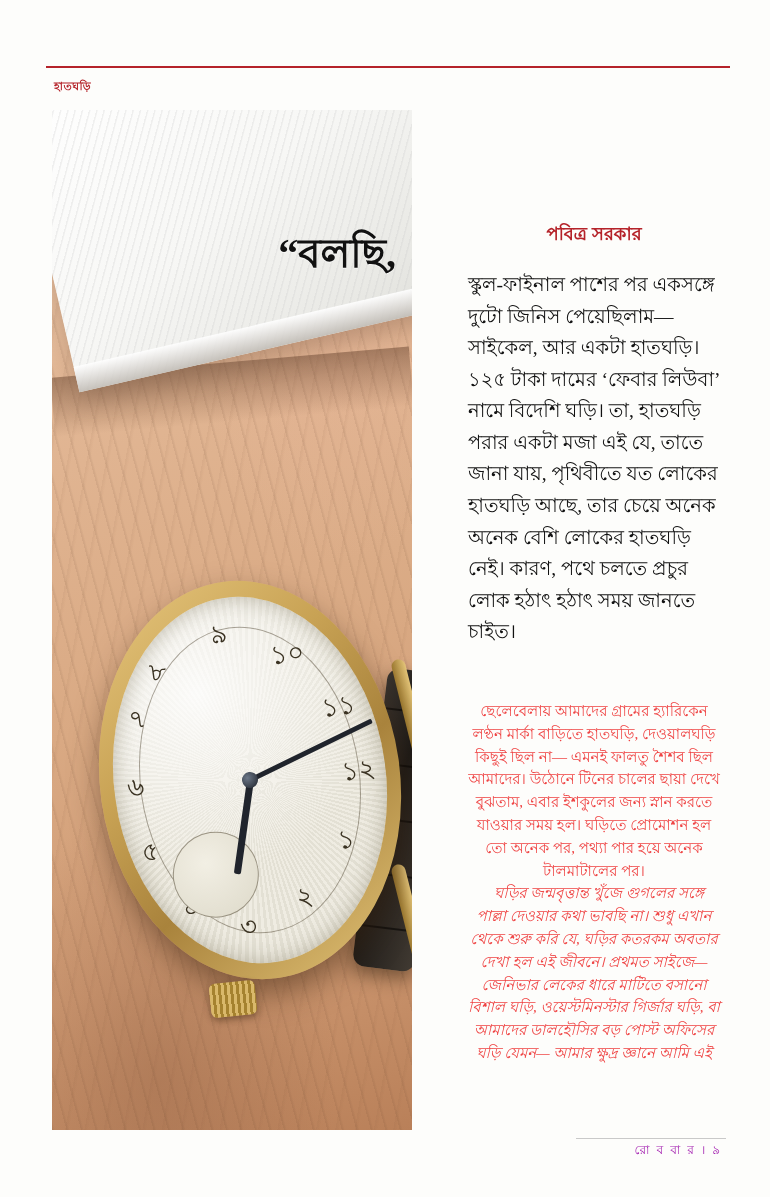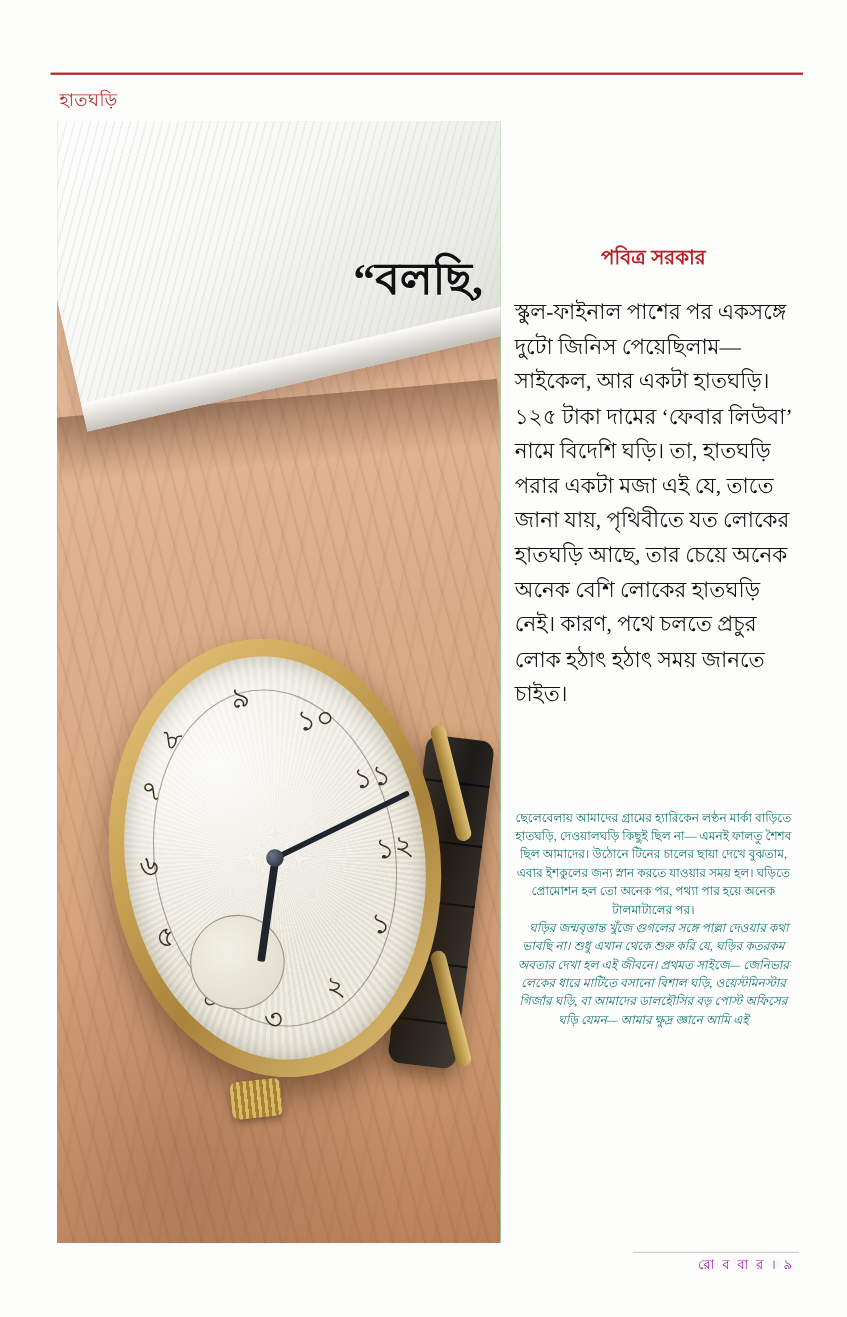--- a/index.html
+++ b/index.html
@@ -29,35 +29,35 @@
     top: 66px;
     width: 684px;
     height: 2px;
     background: #b5232a;
   }
   .kicker {
     position: absolute;
     left: 54px;
     top: 78px;
     font-family: "Liberation Sans", sans-serif;
-    font-size: 16px;
-    font-weight: normal;
+    font-size: 11px;
+    font-weight: bold;
     color: #b5232a;
     letter-spacing: 0.5px;
   }
 
   
   .photo {
     position: absolute;
     left: 52px;
     top: 110px;
-    width: 403px;
+    width: 360px;
     height: 1020px;
     overflow: hidden;
-    background: #22c55e;
+    background: #f0abfc;
   }
   .skin {
     position: absolute;
     inset: 0;
     background:
       radial-gradient(ellipse 70% 40% at 30% 95%, rgba(150,100,70,0.45), rgba(0,0,0,0) 70%),
       radial-gradient(ellipse 60% 35% at 80% 20%, rgba(230,180,150,0.55), rgba(0,0,0,0) 70%),
       linear-gradient(160deg, #e8c5a8 0%, #e2b795 25%, #d9a983 55%, #cf9a73 78%, #b98059 100%);
   }
   .skin:after {
@@ -250,25 +250,25 @@
   }
   .lede {
     font-size: 19.5px;
     line-height: 1.62;
     text-align: left;
     color: #111;
   }
   .body-col {
     position: absolute;
     left: 468px;
-    top: 736px;
+    top: 700px;
     width: 252px;
-    font-size: 11px;
+    font-size: 15px;
     line-height: 1.52;
-    color: #0f766e;
+    color: #ef4444;
   }
   .body-col p {
     margin: 0;
     text-align: center;
   }
   .body-col p.indent { text-indent: 10px; font-style: italic; }
 
   .footer {
     position: absolute;
     right: 48px;

